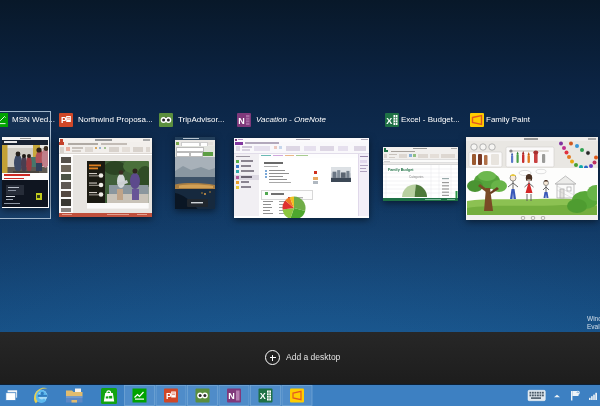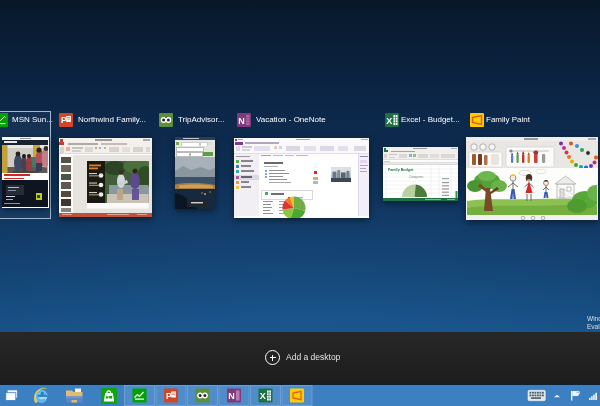--- a/index.html
+++ b/index.html
@@ -15,47 +15,47 @@
 <body>
 <div id="stage">
 
   <div class="abs" style="left:-10px;top:111px;width:60.5px;height:108px;border:1.5px solid #a3b8cc;background:rgba(125,160,200,.07);box-sizing:border-box;"></div>
 
   <div class="abs" id="ic-msn" style="left:-6px;top:113px;"><svg width="14" height="14" viewBox="0 0 14 14">  
         <rect width="14" height="14" fill="#00a300"></rect>  
         <path d="M2 8.5 L4.5 6 L6.5 7.5 L10.5 3.5 L11.5 4.5" stroke="#fff" stroke-width="0.9" fill="none"></path>  
         <rect x="2.5" y="10.2" width="9" height="0.9" fill="#fff"></rect>
       </svg></div>
-  <div class="lbl" style="left:12px;top:113px;">MSN Sun...</div>
+  <div class="lbl" style="left:12px;top:113px;">MSN Wed...</div>
   <div class="abs" id="ic-ppt" style="left:59px;top:113px;"><svg width="14" height="14" viewBox="0 0 14 14">  
         <rect width="14" height="14" rx="1" fill="#d04727"></rect>  
         <rect x="7.2" y="3" width="4.6" height="6" fill="#fff"></rect>  
         <rect x="8" y="4" width="3" height="1" fill="#e8907a"></rect>  
         <rect x="8" y="5.6" width="3" height="1" fill="#e8907a"></rect>  
         <text x="2" y="10.4" font-size="8.5" font-weight="bold" fill="#fff" font-family="Liberation Sans">P</text>
       </svg></div>
-  <div class="lbl" style="left:78px;top:113px;">Northwind Family...</div>
+  <div class="lbl" style="left:78px;top:113px;">Northwind Proposa...</div>
   <div class="abs" id="ic-trip" style="left:159px;top:113px;"><svg width="14" height="14" viewBox="0 0 14 14">  
         <rect width="14" height="14" rx="1" fill="#5b8f3e"></rect>  
         <circle cx="4.6" cy="7" r="2.9" fill="#fff"></circle>  
         <circle cx="9.4" cy="7" r="2.9" fill="#fff"></circle>  
         <circle cx="4.6" cy="7" r="1.5" fill="#2a2a2a"></circle>  
         <circle cx="9.4" cy="7" r="1.5" fill="#2a2a2a"></circle>  
         <path d="M5.8 4.5 C6.4 3.6 7.6 3.6 8.2 4.5 Z" fill="#2a2a2a"></path>
       </svg></div>
   <div class="lbl" style="left:178px;top:113px;">TripAdvisor...</div>
   <div class="abs" id="ic-one" style="left:237px;top:113px;"><svg width="14" height="14" viewBox="0 0 14 14">  
         <rect width="14" height="14" rx="1" fill="#80397b"></rect>  
         <rect x="9" y="2" width="3.5" height="10" fill="#a86aa4"></rect>  
         <line x1="9" y1="4.5" x2="12.5" y2="4.5" stroke="#80397b" stroke-width="0.6"></line>  
         <line x1="9" y1="7" x2="12.5" y2="7" stroke="#80397b" stroke-width="0.6"></line>  
         <line x1="9" y1="9.5" x2="12.5" y2="9.5" stroke="#80397b" stroke-width="0.6"></line>  
         <text x="1.2" y="10.6" font-size="9" font-weight="bold" fill="#fff" font-family="Liberation Sans">N</text>
       </svg></div>
-  <div class="lbl" style="left:256px;top:113px;">Vacation - OneNote</div>
+  <div class="lbl" style="left:256px;top:113px;font-style:italic;">Vacation - OneNote</div>
   <div class="abs" id="ic-xl" style="left:385px;top:113px;"><svg width="14" height="14" viewBox="0 0 14 14">  
         <rect width="14" height="14" rx="1" fill="#1e7145"></rect>  
         <rect x="8.5" y="2" width="4" height="10" fill="#fff"></rect>  
         <line x1="8.5" y1="4.5" x2="12.5" y2="4.5" stroke="#1e7145" stroke-width="0.6"></line>  
         <line x1="8.5" y1="7" x2="12.5" y2="7" stroke="#1e7145" stroke-width="0.6"></line>  
         <line x1="8.5" y1="9.5" x2="12.5" y2="9.5" stroke="#1e7145" stroke-width="0.6"></line>  
         <line x1="10.5" y1="2" x2="10.5" y2="12" stroke="#1e7145" stroke-width="0.6"></line>  
         <text x="1.2" y="10.6" font-size="9" font-weight="bold" fill="#fff" font-family="Liberation Sans">X</text>
       </svg></div>
   <div class="lbl" style="left:401px;top:113px;">Excel - Budget...</div>

